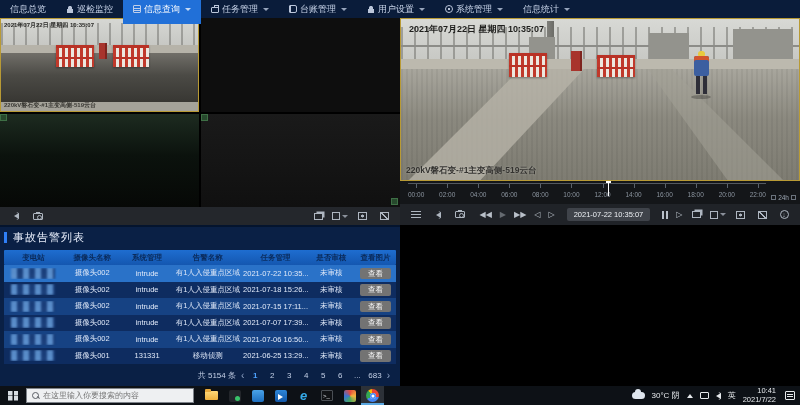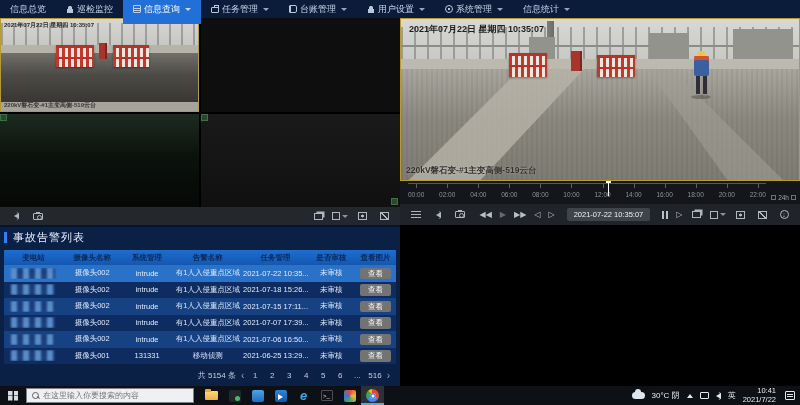--- a/index.html
+++ b/index.html
@@ -332,21 +332,21 @@
     <div class="pager">
       <span>共 5154 条</span>
       <span class="pg-arrow pg-prev"></span>
       <span class="page active">1</span>
       <span class="page">2</span>
       <span class="page">3</span>
       <span class="page">4</span>
       <span class="page">5</span>
       <span class="page">6</span>
       <span class="page">...</span>
-      <span class="page">516</span>
+      <span class="page">683</span>
       <span class="pg-arrow pg-next"></span>
     </div>
   </div>
 
   <div class="main-video">
     <div class="m-sky"></div>
     <div class="m-equip"></div>
     <div class="m-pipe"></div>
     <div class="m-pole"></div>
     <div class="eb" style="left:128px;top:18px;width:26px;height:26px"></div>

